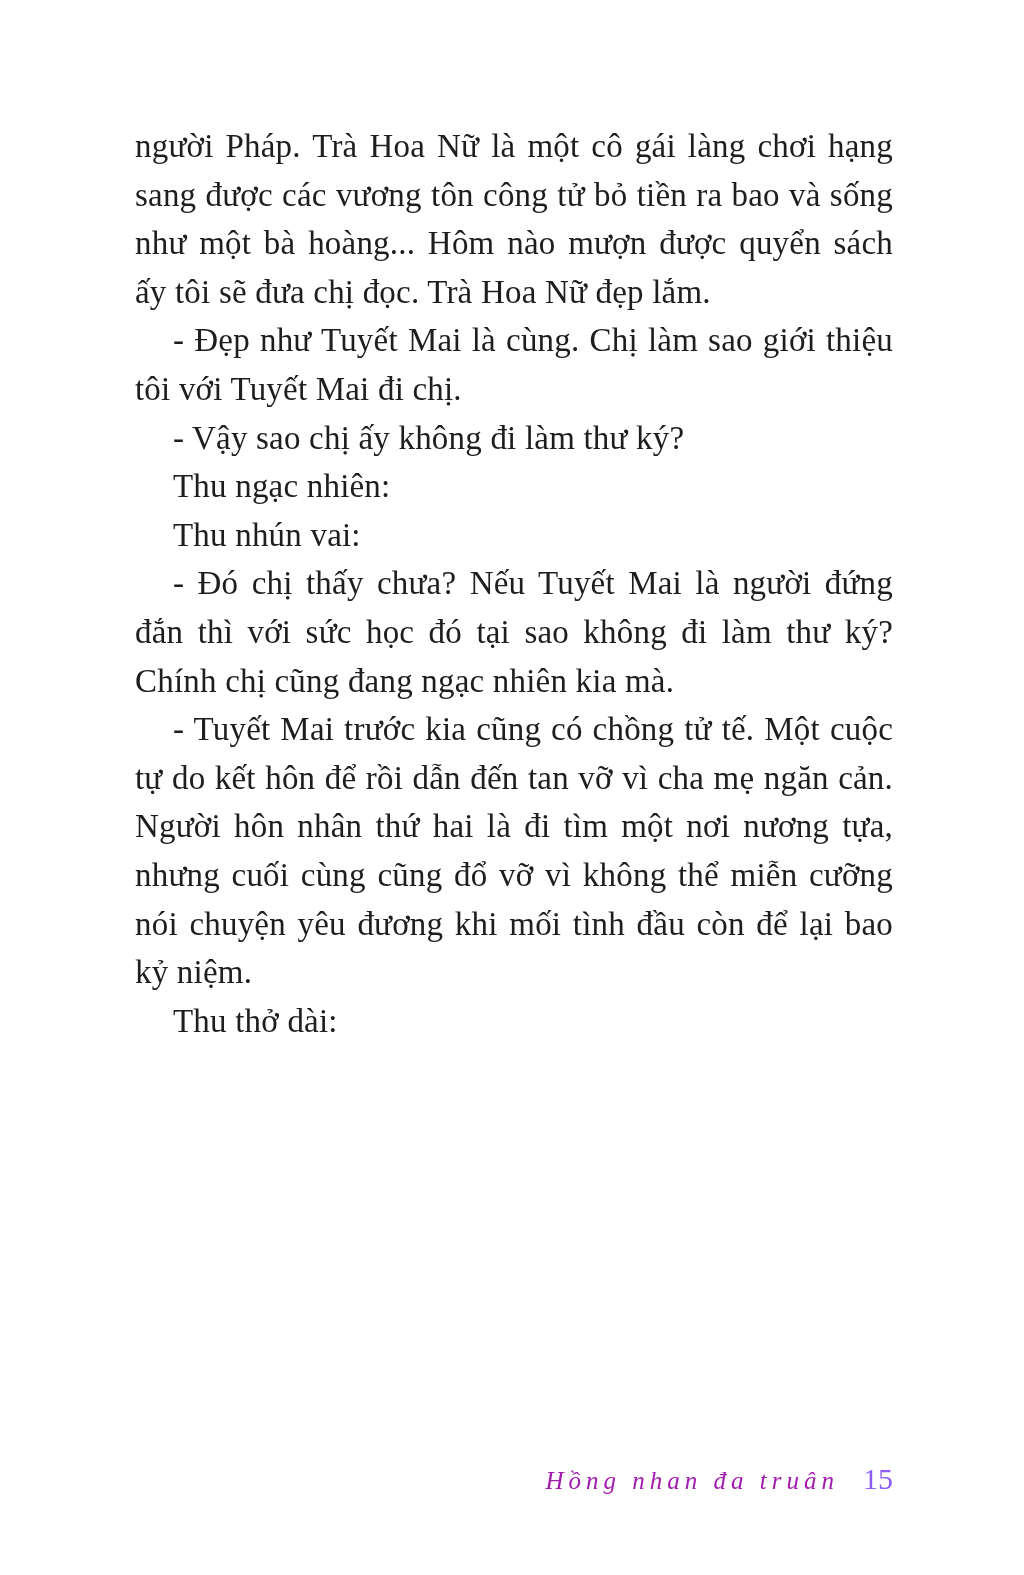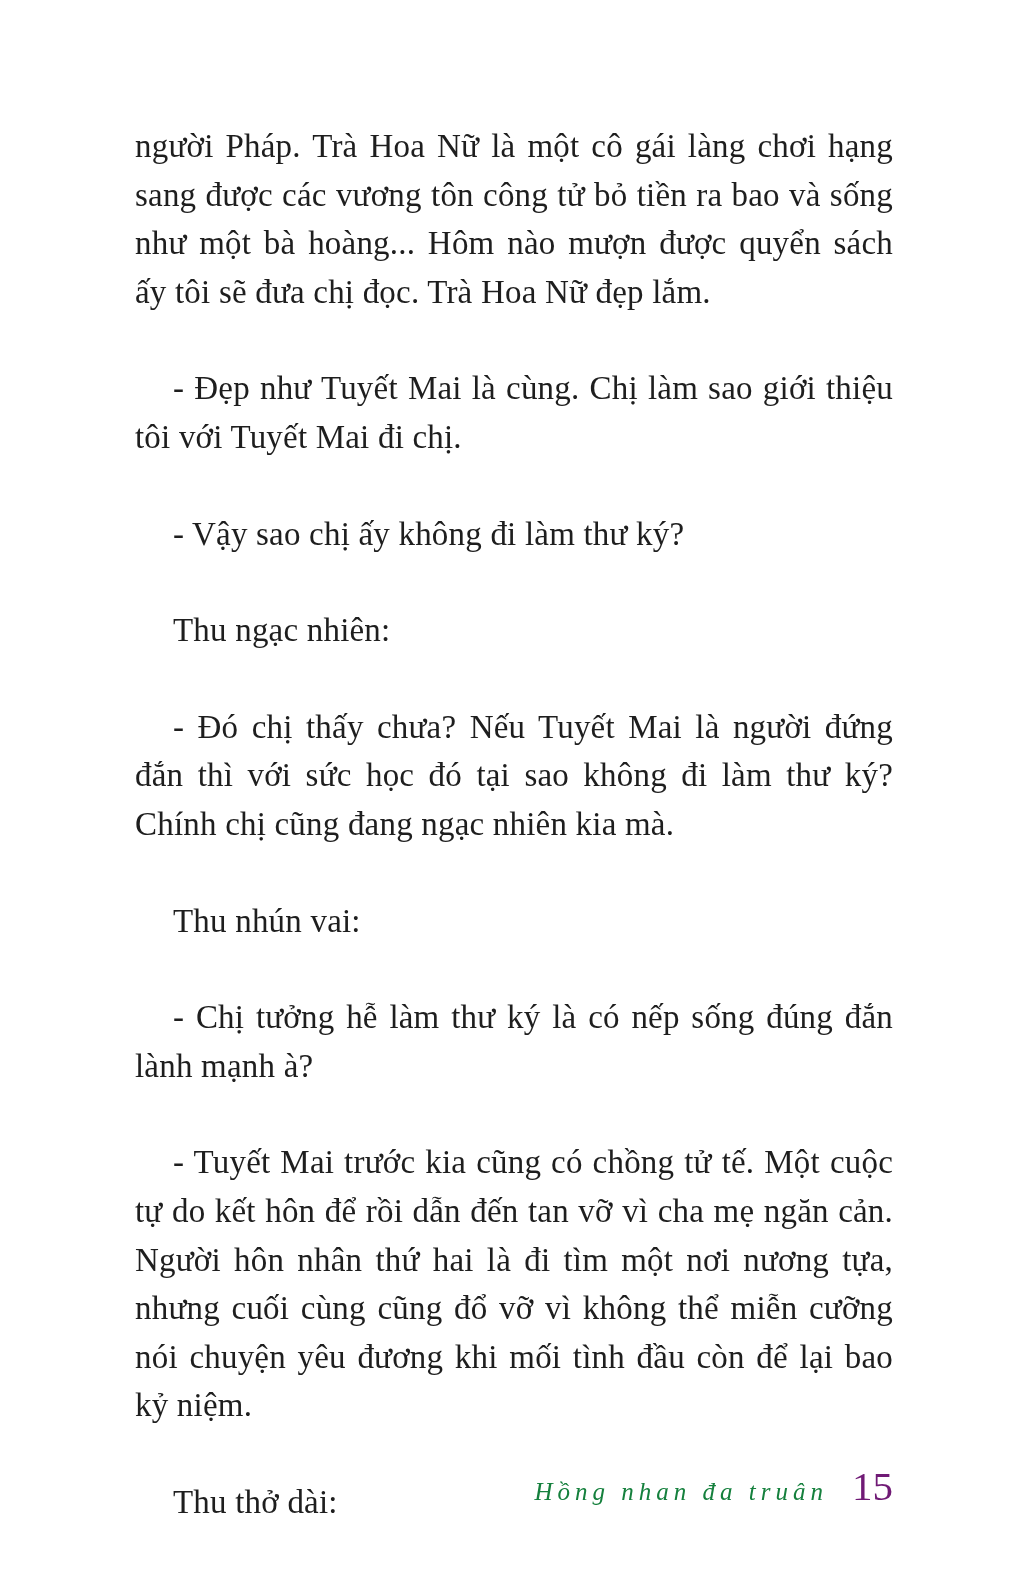--- a/index.html
+++ b/index.html
@@ -26,62 +26,60 @@
     line-height: 48.6px;
     text-align: justify;
     letter-spacing: 0.2px;
   }
   .body-text p {
     margin: 0;
     padding: 0;
   }
   .body-text p.indent {
     text-indent: 38px;
-    margin-top: 48px;
   }
   
   .body-text p.no-justify-last {
     text-align-last: left;
   }
   .footer {
     position: absolute;
     top: 1462px;
     right: 131px;
     display: flex;
     align-items: baseline;
     gap: 24px;
   }
   .running-title {
     font-style: italic;
     font-size: 25px;
     letter-spacing: 0.2em;
-    color: #15803d;
+    color: #a21caf;
     white-space: nowrap;
   }
   .page-number {
     font-style: normal;
-    font-size: 41px;
-    color: #701a75;
+    font-size: 30px;
+    color: #8b5cf6;
     letter-spacing: 0;
     text-align: right;
   }
 </style>
 </head>
 <body>
 
 <div class="page">
 
   <div class="body-text">
     <p>người Pháp. Trà Hoa Nữ là một cô gái làng chơi hạng sang được các vương tôn công tử bỏ tiền ra bao và sống như một bà hoàng... Hôm nào mượn được quyển sách ấy tôi sẽ đưa chị đọc. Trà Hoa Nữ đẹp lắm.</p>
     <p class="indent">- Đẹp như Tuyết Mai là cùng. Chị làm sao giới thiệu tôi với Tuyết Mai đi chị.</p>
     <p class="indent">- Vậy sao chị ấy không đi làm thư ký?</p>
     <p class="indent">Thu ngạc nhiên:</p>
+    <p class="indent">Thu nhún vai:</p>
     <p class="indent">- Đó chị thấy chưa? Nếu Tuyết Mai là người đứng đắn thì với sức học đó tại sao không đi làm thư ký? Chính chị cũng đang ngạc nhiên kia mà.</p>
-    <p class="indent">Thu nhún vai:</p>
-    <p class="indent">- Chị tưởng hễ làm thư ký là có nếp sống đúng đắn lành mạnh à?</p>
     <p class="indent">- Tuyết Mai trước kia cũng có chồng tử tế. Một cuộc tự do kết hôn để rồi dẫn đến tan vỡ vì cha mẹ ngăn cản. Người hôn nhân thứ hai là đi tìm một nơi nương tựa, nhưng cuối cùng cũng đổ vỡ vì không thể miễn cưỡng nói chuyện yêu đương khi mối tình đầu còn để lại bao kỷ niệm.</p>
     <p class="indent">Thu thở dài:</p>
   </div>
 
   <div class="footer">
     <span class="running-title">Hồng nhan đa truân</span>
     <span class="page-number">15</span>
   </div>
 
 </div>

